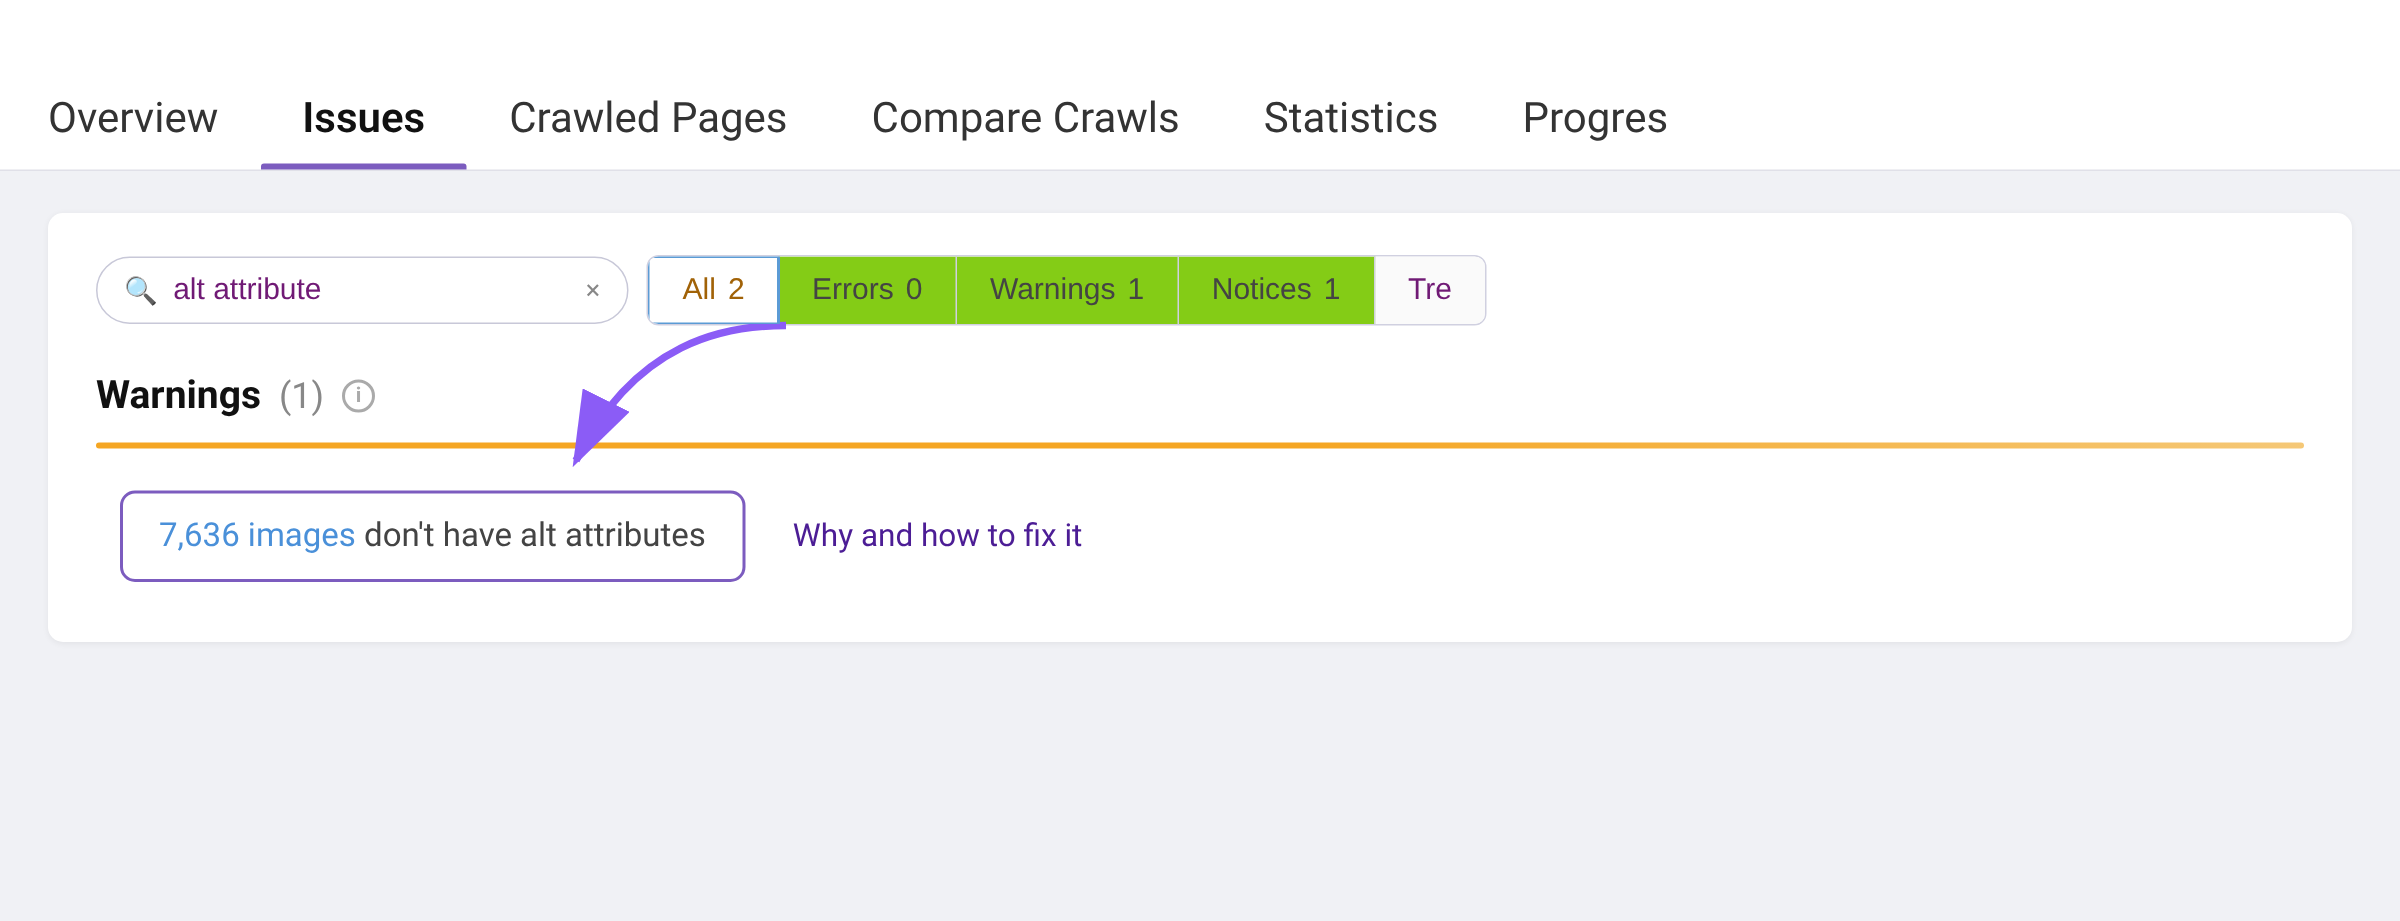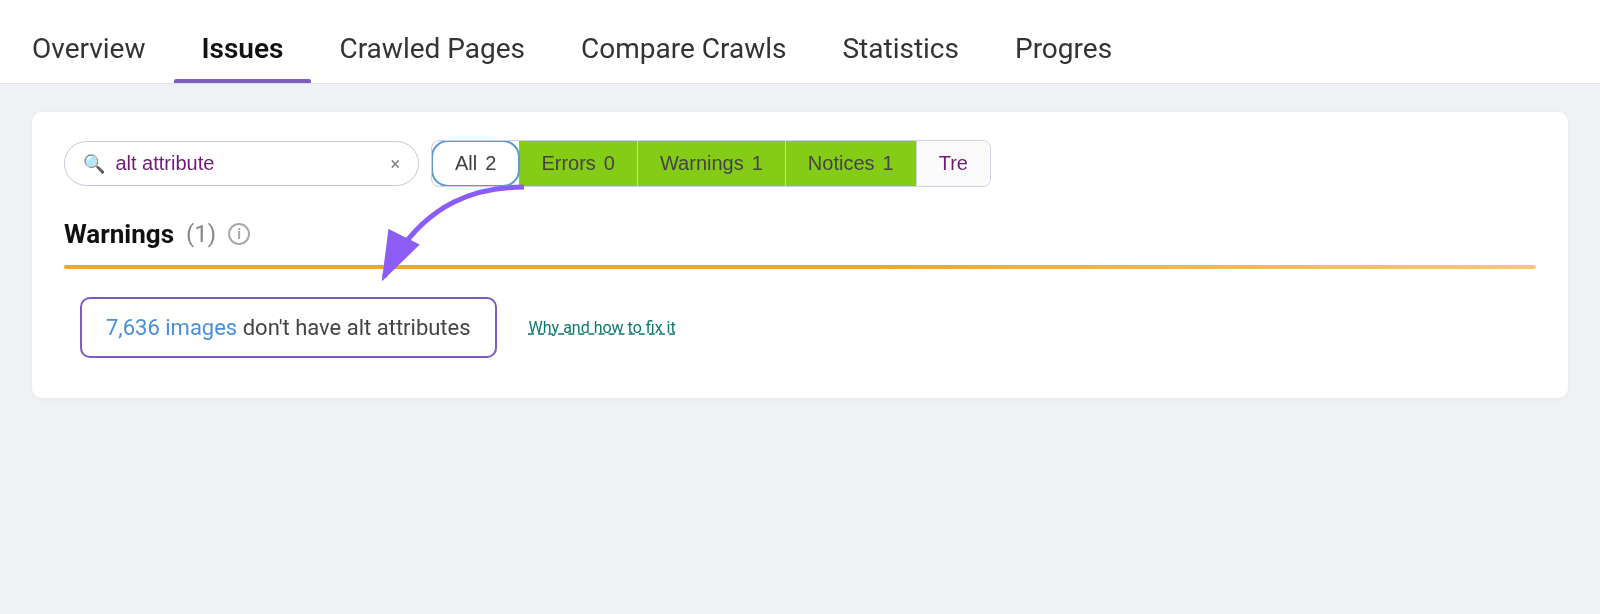--- a/index.html
+++ b/index.html
@@ -11,21 +11,21 @@
       overflow: hidden;
     }
 
     
     .top-nav {
       background: #ffffff;
       border-bottom: 1px solid #e0e0e8;
       display: flex;
       align-items: flex-end;
       padding: 0 32px;
-      height: 84px;
+      height: 114px;
     }
 
     .nav-tab {
       font-size: 28px;
       font-weight: 400;
       color: #333;
       padding: 0 28px 18px 28px;
       cursor: pointer;
       position: relative;
       white-space: nowrap;
@@ -125,22 +125,22 @@
       gap: 8px;
       white-space: nowrap;
     }
 
     .filter-btn:last-child {
       border-right: none;
     }
 
     .filter-btn.active {
       border: 2.5px solid #5b9bd5;
-      border-radius: 17px;
-      color: #404040;
+      border-radius: 2px;
+      color: #a16207;
       background: #fff;
       margin: -1px;
       z-index: 1;
     }
 
     .filter-btn .count {
       font-size: 20px;
       color: inherit;
     }
 
@@ -214,23 +214,22 @@
       background: #fff;
       display: inline-block;
     }
 
     .issue-item .issue-count {
       color: #4a90d9;
       font-size: 22px;
     }
 
     .fix-link {
-      font-size: 16px;
-      color: #0f766e;
-      text-decoration: underline;
+      font-size: 21px;
+      color: #4c1d95;
       text-decoration-style: dashed;
       cursor: pointer;
     }
 
     
     .annotation-area {
       position: relative;
       padding-left: 16px;
     }
 

